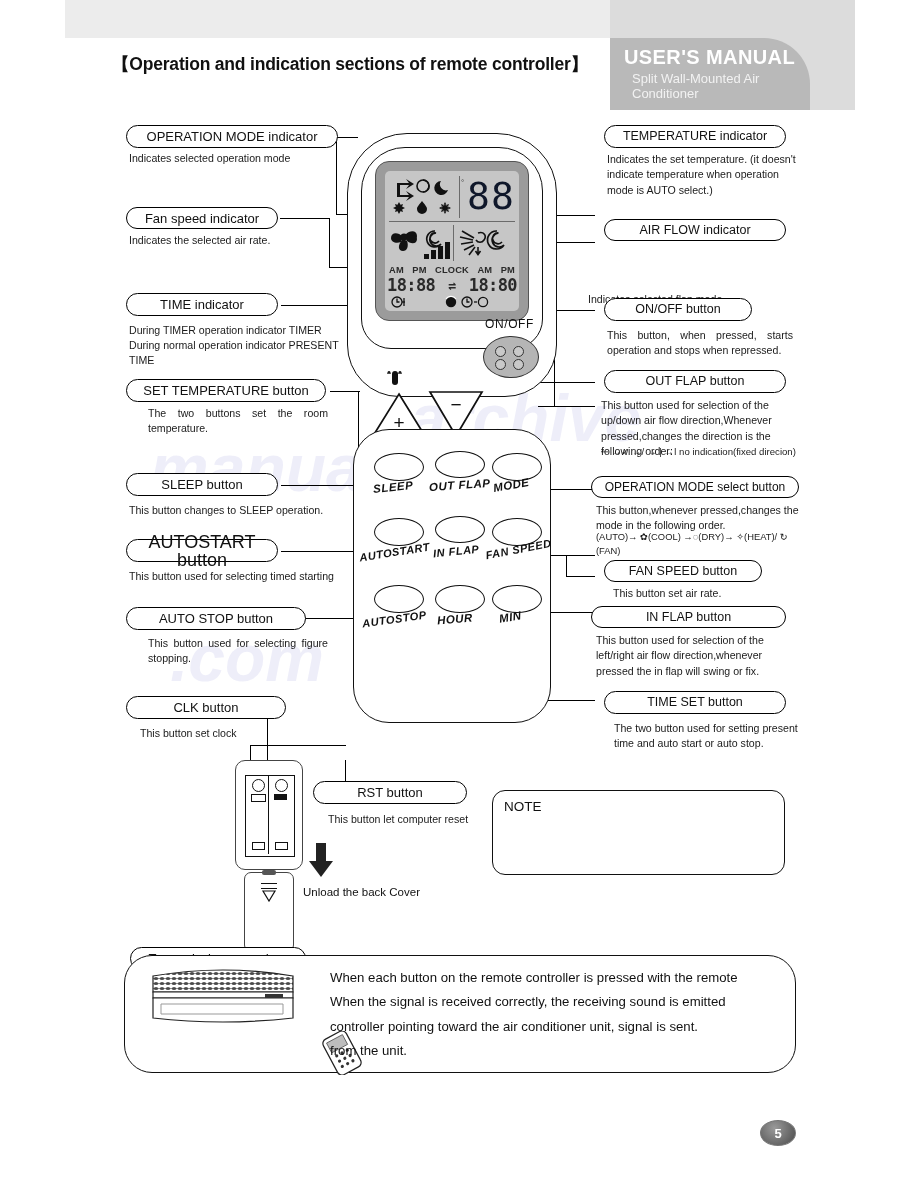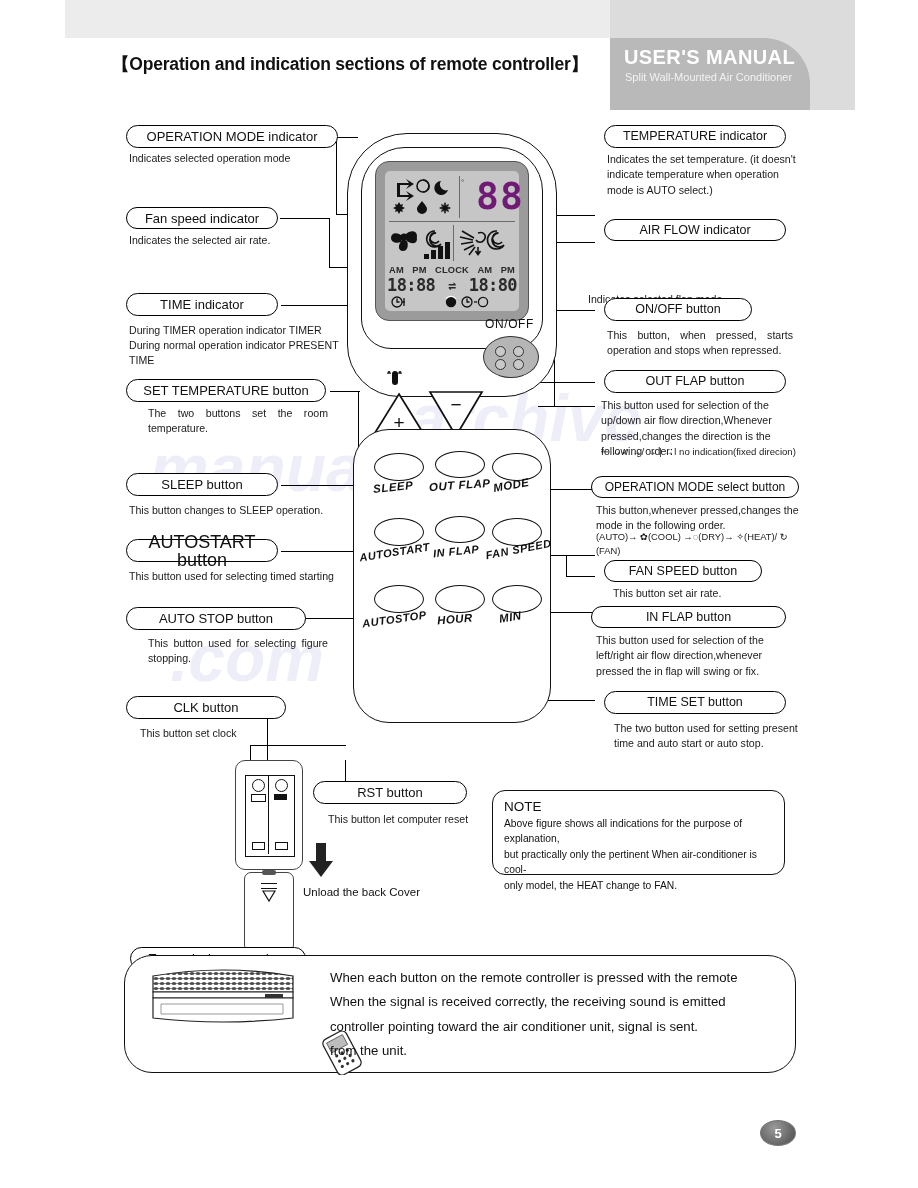--- a/index.html
+++ b/index.html
@@ -10,21 +10,21 @@
 
   
   #topbar-light{left:65px;top:0;width:545px;height:38px;background:#ececec;}
   #topbar-dark{left:610px;top:0;width:245px;height:110px;background:#dcdcdc;}
 
   
   #manual-banner{left:610px;top:38px;width:200px;height:72px;background:#b9b9b9;
       border-top-right-radius:46px;}
   #manual-banner .mt{position:absolute;left:14px;top:8px;color:#fff;font-weight:bold;
       font-size:20px;letter-spacing:.4px;}
-  #manual-banner .ms{position:absolute;left:15px;top:33px;color:#f2f2f2;font-size:11px;}
+  #manual-banner .ms{position:absolute;left:22px;top:33px;color:#f2f2f2;font-size:13px;}
 
   
   #page-title{left:112px;top:52px;font-weight:bold;font-size:17.5px;letter-spacing:-.2px;
       white-space:nowrap;}
 
   
   .pill{border:1.6px solid #000;border-radius:22px;background:#fff;
         display:flex;align-items:center;justify-content:center;
         text-align:center;line-height:1;box-sizing:border-box;}
   .pill span{display:block;}
@@ -255,22 +255,22 @@
         </g>
         <path d="M31 24 c4 5 5 6 5 8 a5 5 0 0 1 -10 0 c0 -2 1 -3 5 -8 z" fill="#111"></path>
         <g fill="#111">
           <circle cx="54" cy="31" r="3"></circle>
           <path d="M54 25 l1.4 2.8 h-2.8 z M54 37 l1.4 -2.8 h-2.8 z M48 31 l2.8 1.4 v-2.8 z M60 31 l-2.8 1.4 v-2.8 z
                    M50 27 l2.6 1 l-1.6 1.7 z M58 35 l-2.6 -1 l1.6 -1.7 z M58 27 l-1 2.6 l-1.7 -1.6 z M50 35 l1 -2.6 l1.7 1.6 z"></path>
         </g>
       </svg>
 
       <div class="abs" style="left:76px;top:7px;font-size:8px;color:#3a3a3a;">°</div>
-      <div class="abs" style="left:91px;top:6px;font-size:38px;font-weight:bold;letter-spacing:1px;
-           color:#701a75;line-height:1;font-family:'DejaVu Sans Mono',monospace;">88</div>
+      <div class="abs" style="left:82px;top:6px;font-size:38px;font-weight:normal;letter-spacing:1px;
+           color:#0f172a;line-height:1;font-family:'DejaVu Sans Mono',monospace;">88</div>
 
       <div class="lcd-sep" style="left:74px;top:5px;width:1.4px;height:42px;"></div>
 
       <div class="lcd-sep" style="left:4px;top:50px;width:126px;height:1.4px;"></div>
 
       <svg class="abs" style="left:5px;top:54px;" width="126" height="38" viewBox="0 0 126 38">
         <g fill="#111">
           <path d="M13 12 c-6 -6 -12 -4 -12 1 c0 4 5 6 10 4 z"></path>
           <path d="M15 10 c6 -6 12 -4 12 1 c0 4 -5 6 -10 4 z"></path>
           <path d="M13 14 c-6 6 -5 12 0 12 c4 0 6 -5 4 -10 z"></path>
@@ -412,25 +412,20 @@
   </svg>
 </div>
 
 <svg class="abs" style="left:307px;top:843px;" width="28" height="36" viewBox="0 0 28 36">
   <path d="M9 0 h10 v18 h7 L14 34 L2 18 h7 z" fill="#222"></path>
 </svg>
 <div class="abs" style="left:303px;top:886px;font-size:11.5px;">Unload the back Cover</div>
 
 <div class="abs" id="note-box">
   <div id="note-title">NOTE</div>
-  <div id="note-body">
-    <div>Above  figure shows all indications for the purpose of explanation,</div>
-    <div>but practically only the pertinent    When air-conditioner is cool-</div>
-    <div>only model, the HEAT change to FAN.</div>
-  </div>
 </div>
 
 <div class="abs pill" style="left:130px;top:947px;width:176px;height:23px;">
   <span style="font-size:13px;">Transmission procedure</span>
 </div>
 
 <div class="abs" id="trans-box">
   <svg id="ac-unit" viewBox="0 0 150 62">
     <defs>
       <pattern id="grill" width="6" height="5" patternUnits="userSpaceOnUse">

